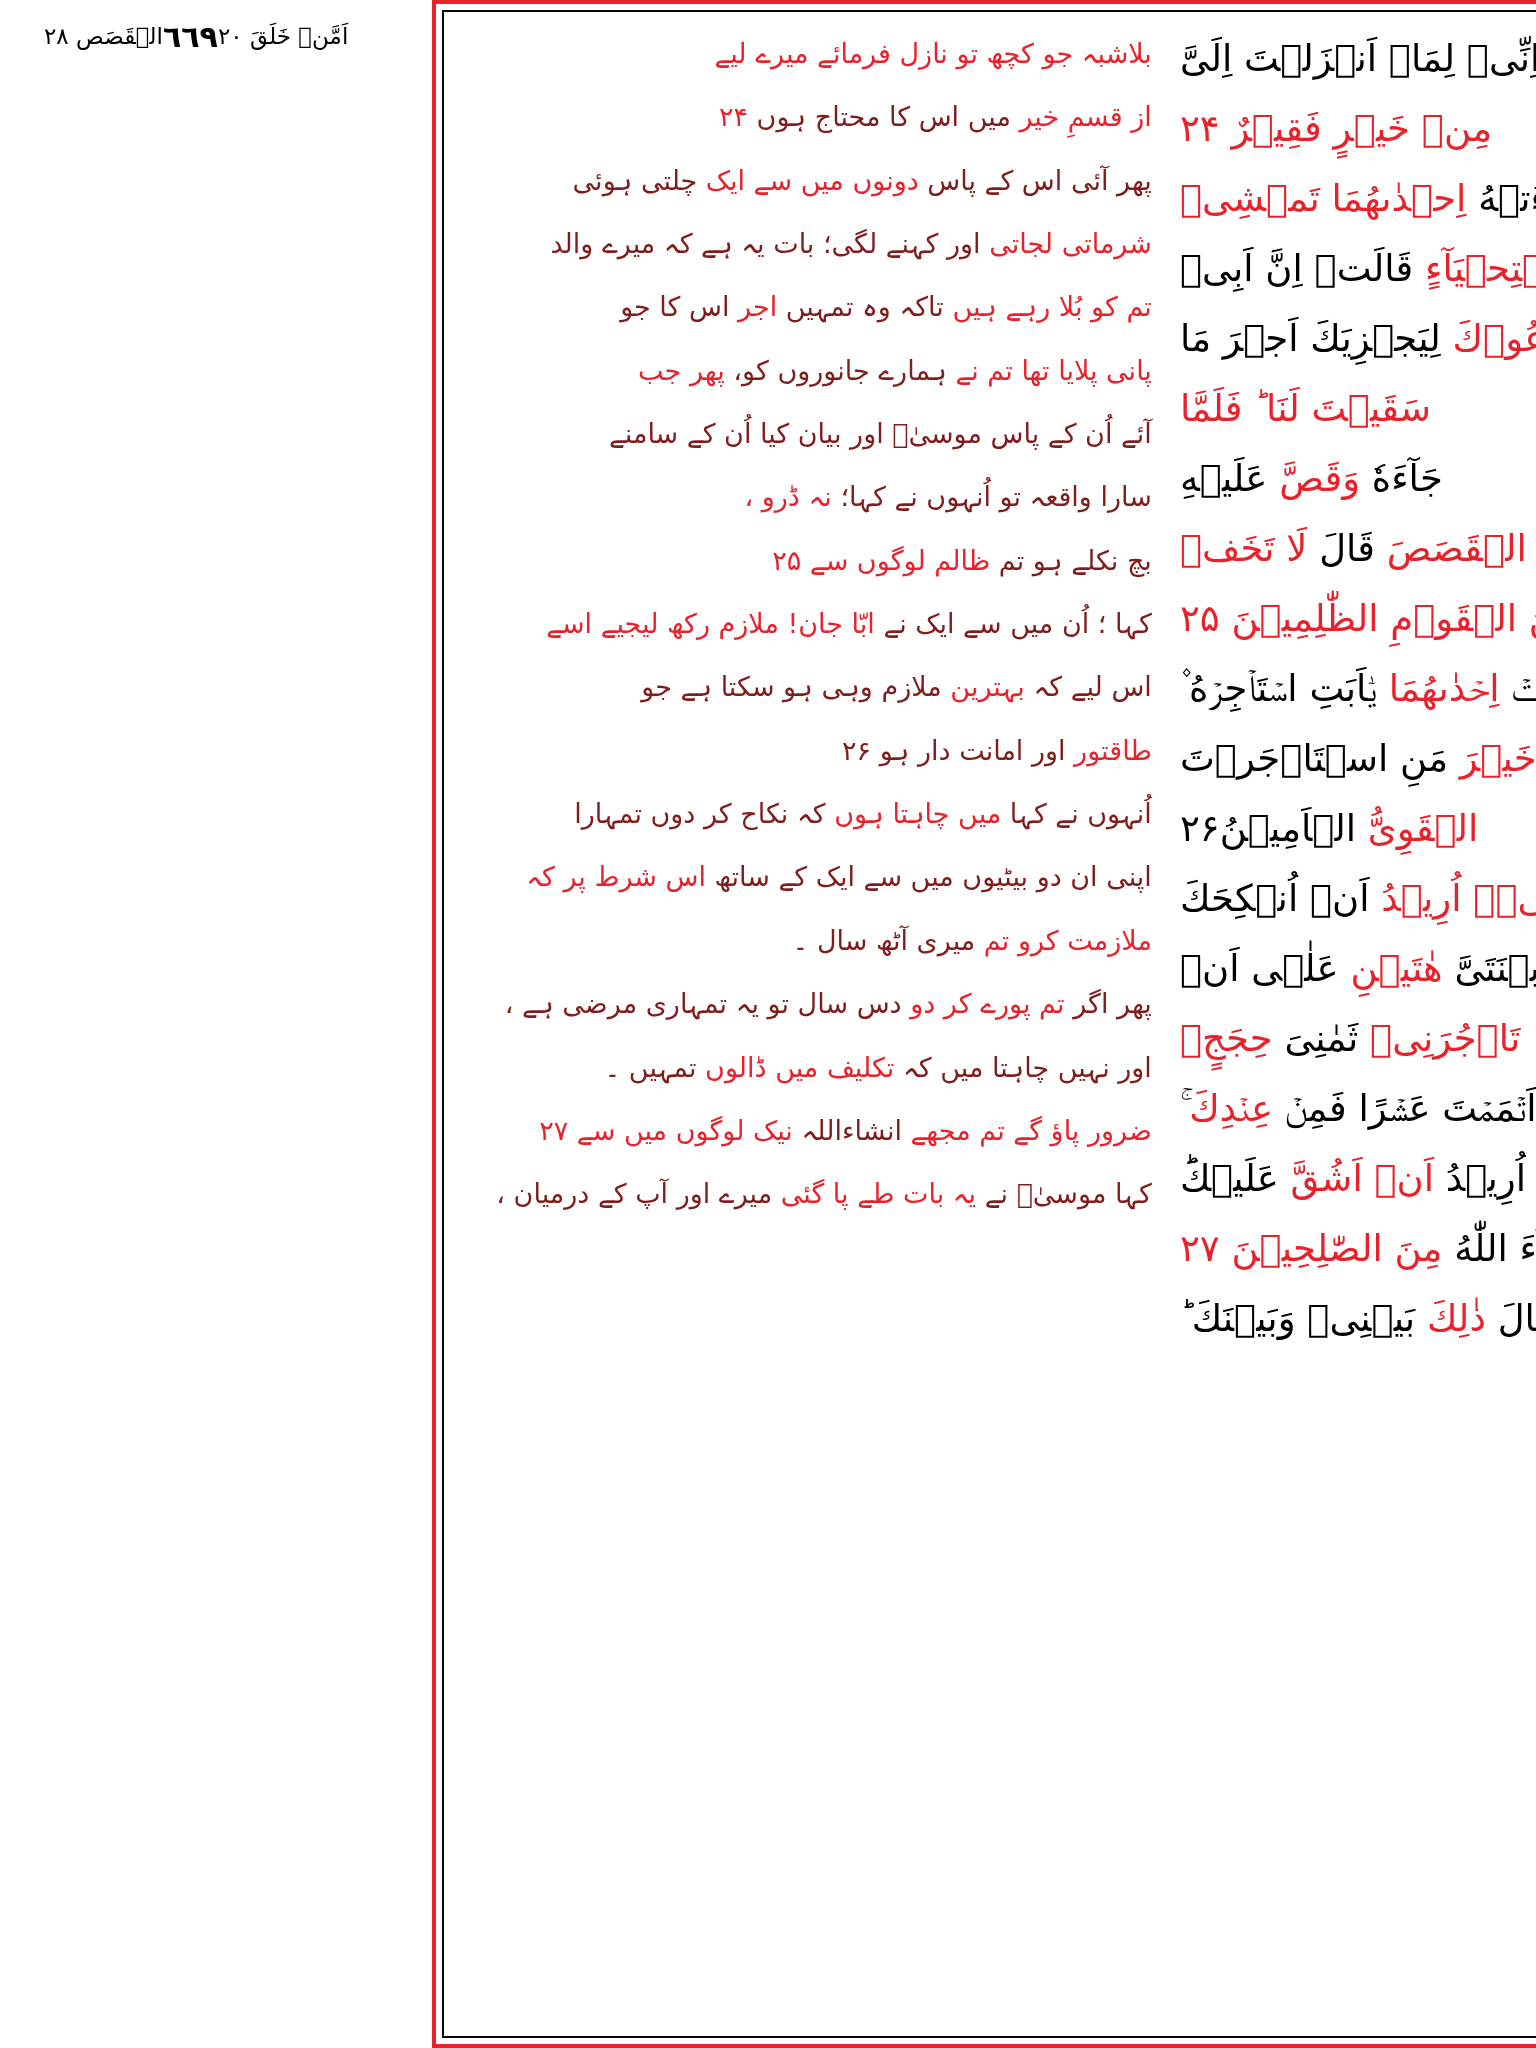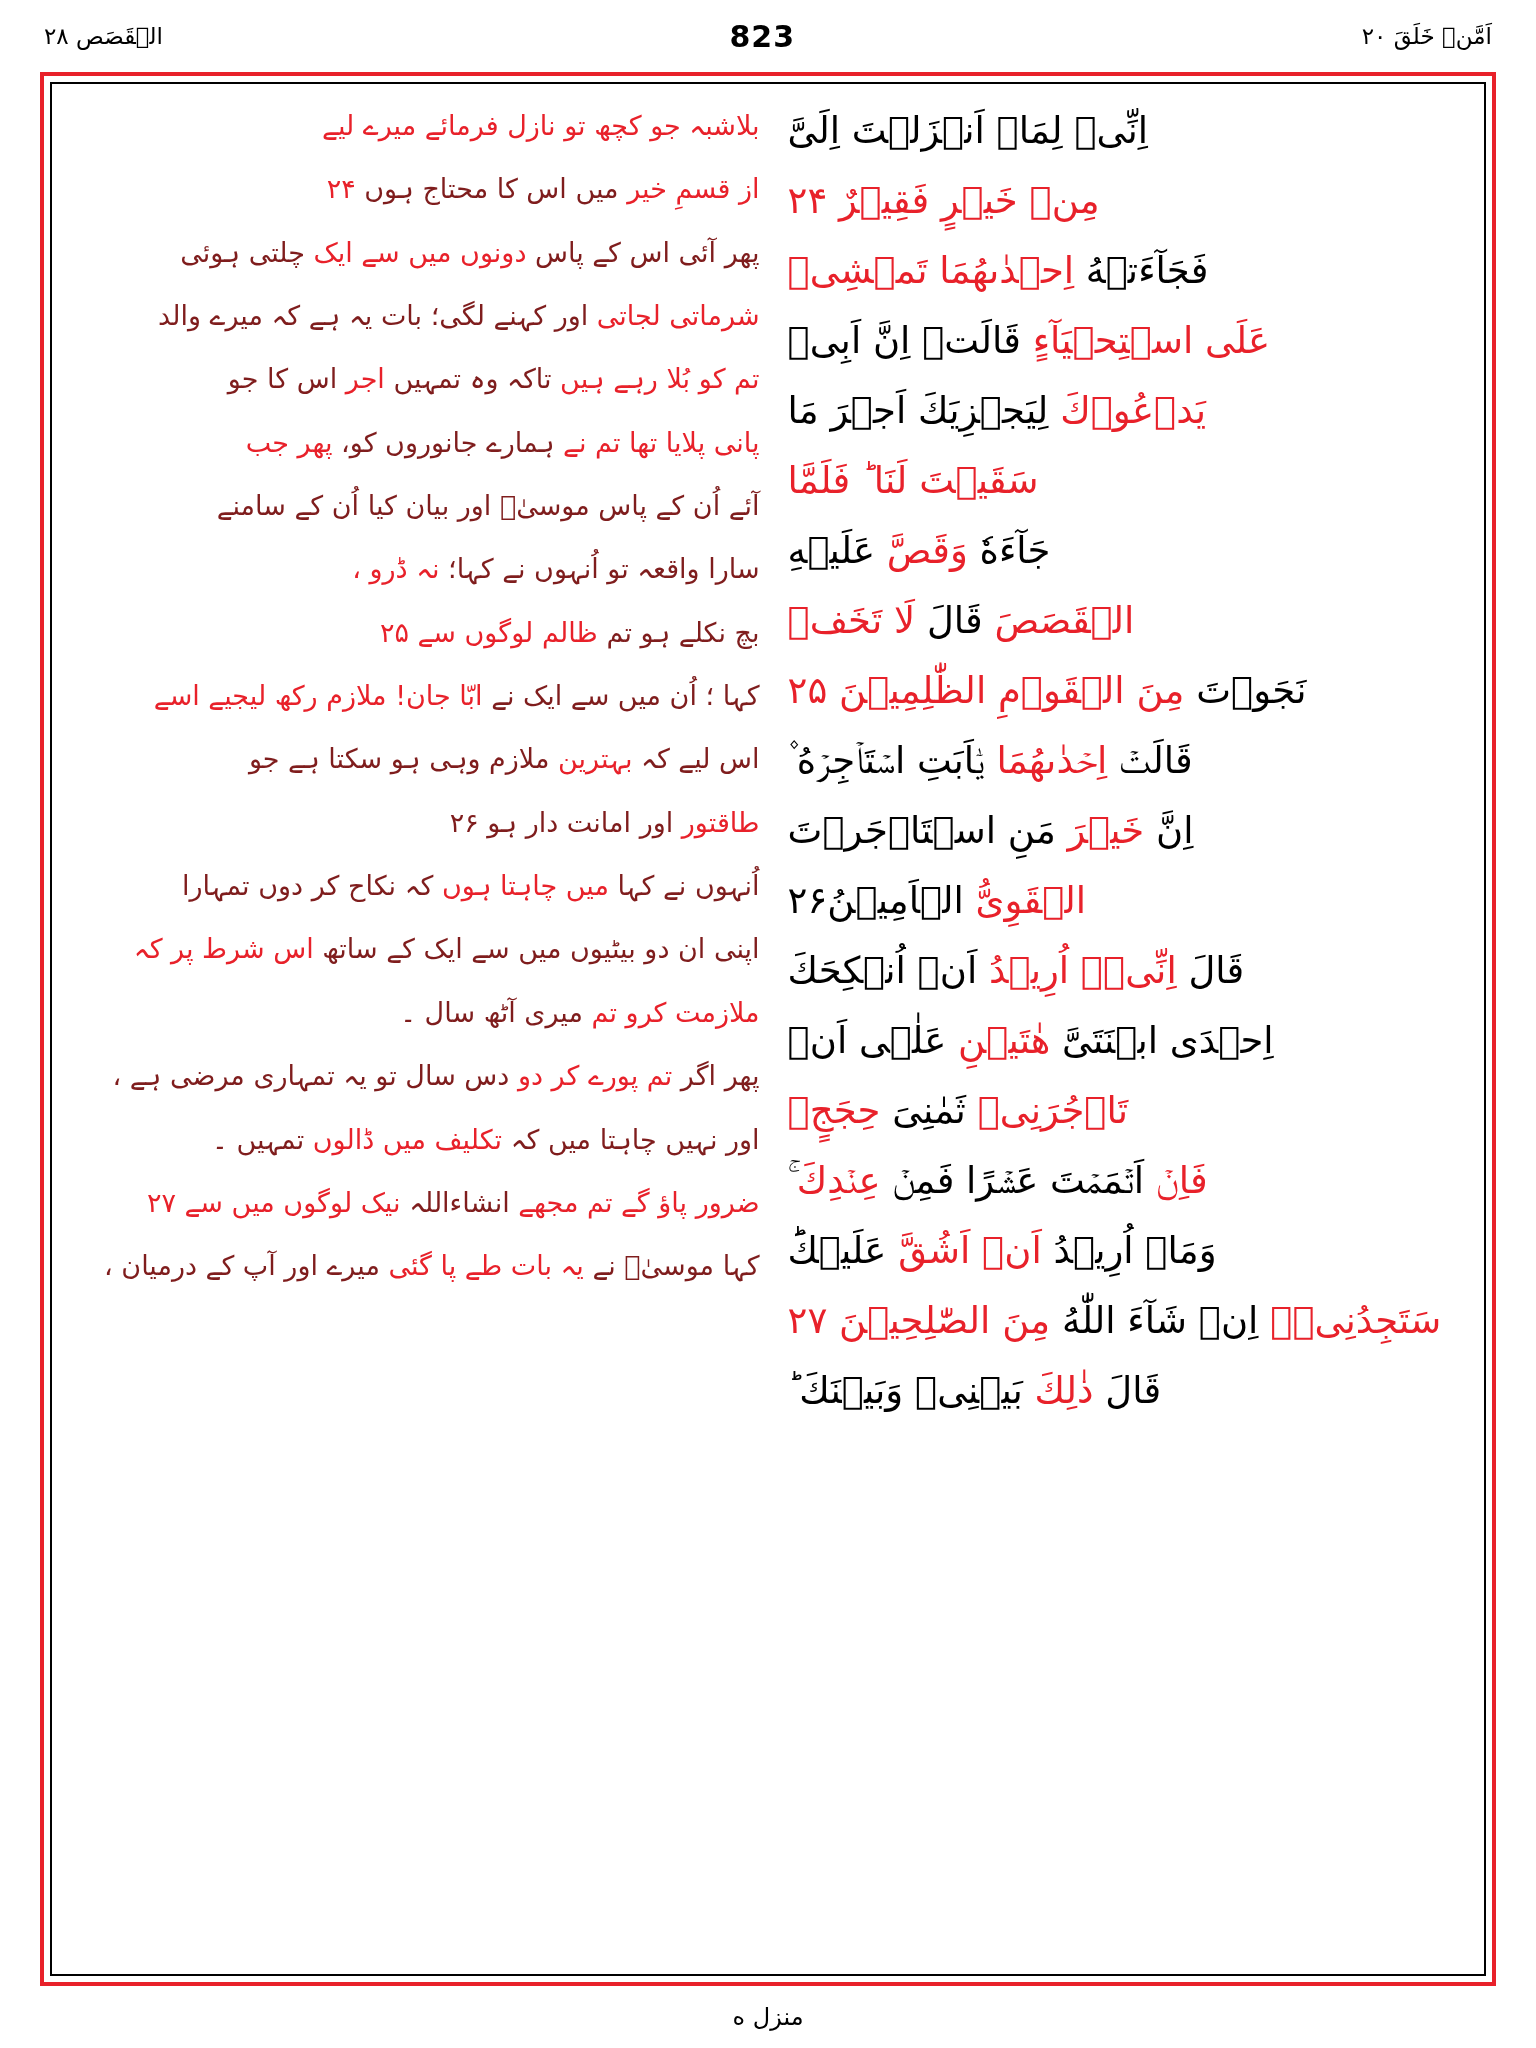--- a/index.html
+++ b/index.html
@@ -13,21 +13,21 @@
     font-family: "DejaVu Sans", sans-serif;
     color: #000000;
     position: relative;
     overflow: hidden;
   }
 
   .page {
     position: absolute;
     inset: 0;
     display: flex;
-    flex-direction: column;
+    flex-direction: row;
   }
 
   
   .page-header {
     height: 72px;
     flex: 0 0 72px;
     display: flex;
     align-items: center;
     justify-content: space-between;
     padding: 0 44px;
@@ -125,21 +125,21 @@
     direction: rtl;
   }
 </style>
 </head>
 <body>
 
 <div class="page">
 
   <div class="page-header">
     <div class="header-side right">الۡقَصَص ۲۸</div>
-    <div class="page-number">823</div>
+    <div class="page-number">٦٦٩</div>
     <div class="header-side left">اَمَّنۡ خَلَقَ ۲۰</div>
   </div>
 
   <div class="frame-outer">
     <div class="frame-inner">
 
       <div class="col col-urdu" id="urdu-col">
           <div class="ur-line"><span class="r">بلاشبہ جو کچھ تو نازل فرمائے میرے لیے</span></div>
           <div class="ur-line"><span class="r">از قسمِ خیر </span><span class="k">میں اس کا محتاج ہوں</span><span class="r"> ۲۴</span></div>
           <div class="ur-line"><span class="k">پھر آئی اس کے پاس </span><span class="r">دونوں میں سے ایک</span><span class="k"> چلتی ہوئی</span></div>

